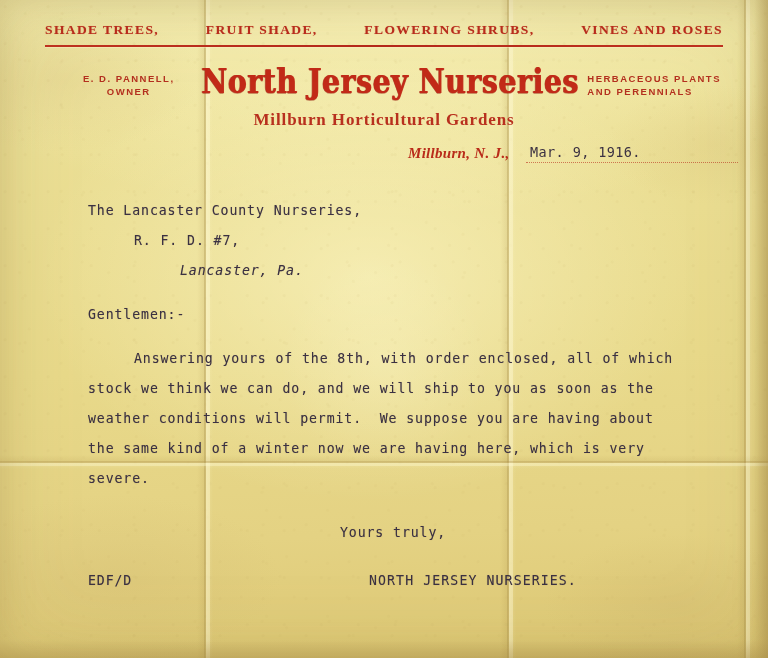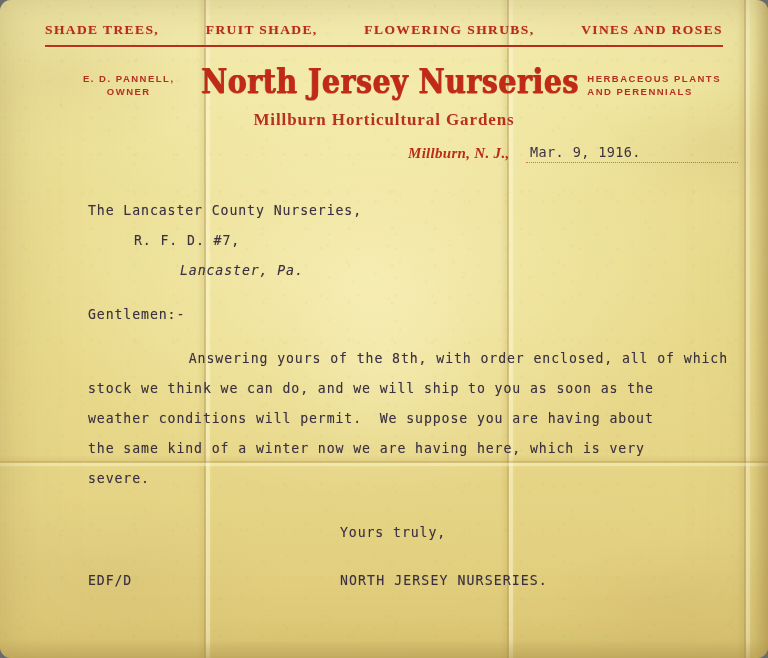--- a/index.html
+++ b/index.html
@@ -10,21 +10,20 @@
   #sheet {
     position: relative;
     width: 768px;
     height: 658px;
     overflow: hidden;
     font-family: "Liberation Serif", serif;
     background:
       radial-gradient(ellipse 70% 55% at 48% 42%, rgba(255,250,205,0.55) 0%, rgba(255,250,205,0.0) 62%),
       radial-gradient(ellipse 120% 60% at 50% 0%, rgba(250,243,186,0.75) 0%, rgba(250,243,186,0.0) 55%),
       linear-gradient(178deg, #eee6a4 0%, #ebdf95 22%, #e8d98a 55%, #e4d283 80%, #ddc874 100%);
-    border-radius: 11px;
   }
 
   
   .grain {
     position: absolute; inset: 0; pointer-events: none;
     opacity: 0.5;
     background-image:
       radial-gradient(circle at 12% 18%, rgba(190,165,95,0.16) 0 1px, transparent 2px),
       radial-gradient(circle at 37% 63%, rgba(190,165,95,0.13) 0 1px, transparent 2px),
       radial-gradient(circle at 68% 29%, rgba(190,165,95,0.14) 0 1px, transparent 2px),
@@ -190,25 +189,26 @@
     font-size: 13.2px;
     letter-spacing: 0.9px;
     line-height: 30px;
     text-shadow: 0 0 0.7px rgba(59,49,66,0.35);
   }
   .typed .ln { white-space: pre; }
   .addr2 { padding-left: 46px; }
   .addr3 { padding-left: 92px; font-style: italic; }
   .salut { margin-top: 14px; }
   .para { margin-top: 14px; }
-  .para .first { padding-left: 46px; text-align: right; }
+  .para .first { padding-left: 46px; }
   .closing { margin-top: 24px; padding-left: 252px; }
   .signrow {
     margin-top: 18px;
     display: flex;
+    gap: 29px;
   }
   .signrow .ref { width: 252px; }
   .signrow .sig { letter-spacing: 1.1px; }
 
   
   .ghost {
     position: absolute; left: 22px; bottom: 26px;
     color: rgba(150,120,70,0.30);
     font-family: "DejaVu Sans Mono", monospace;
     font-size: 15px;

